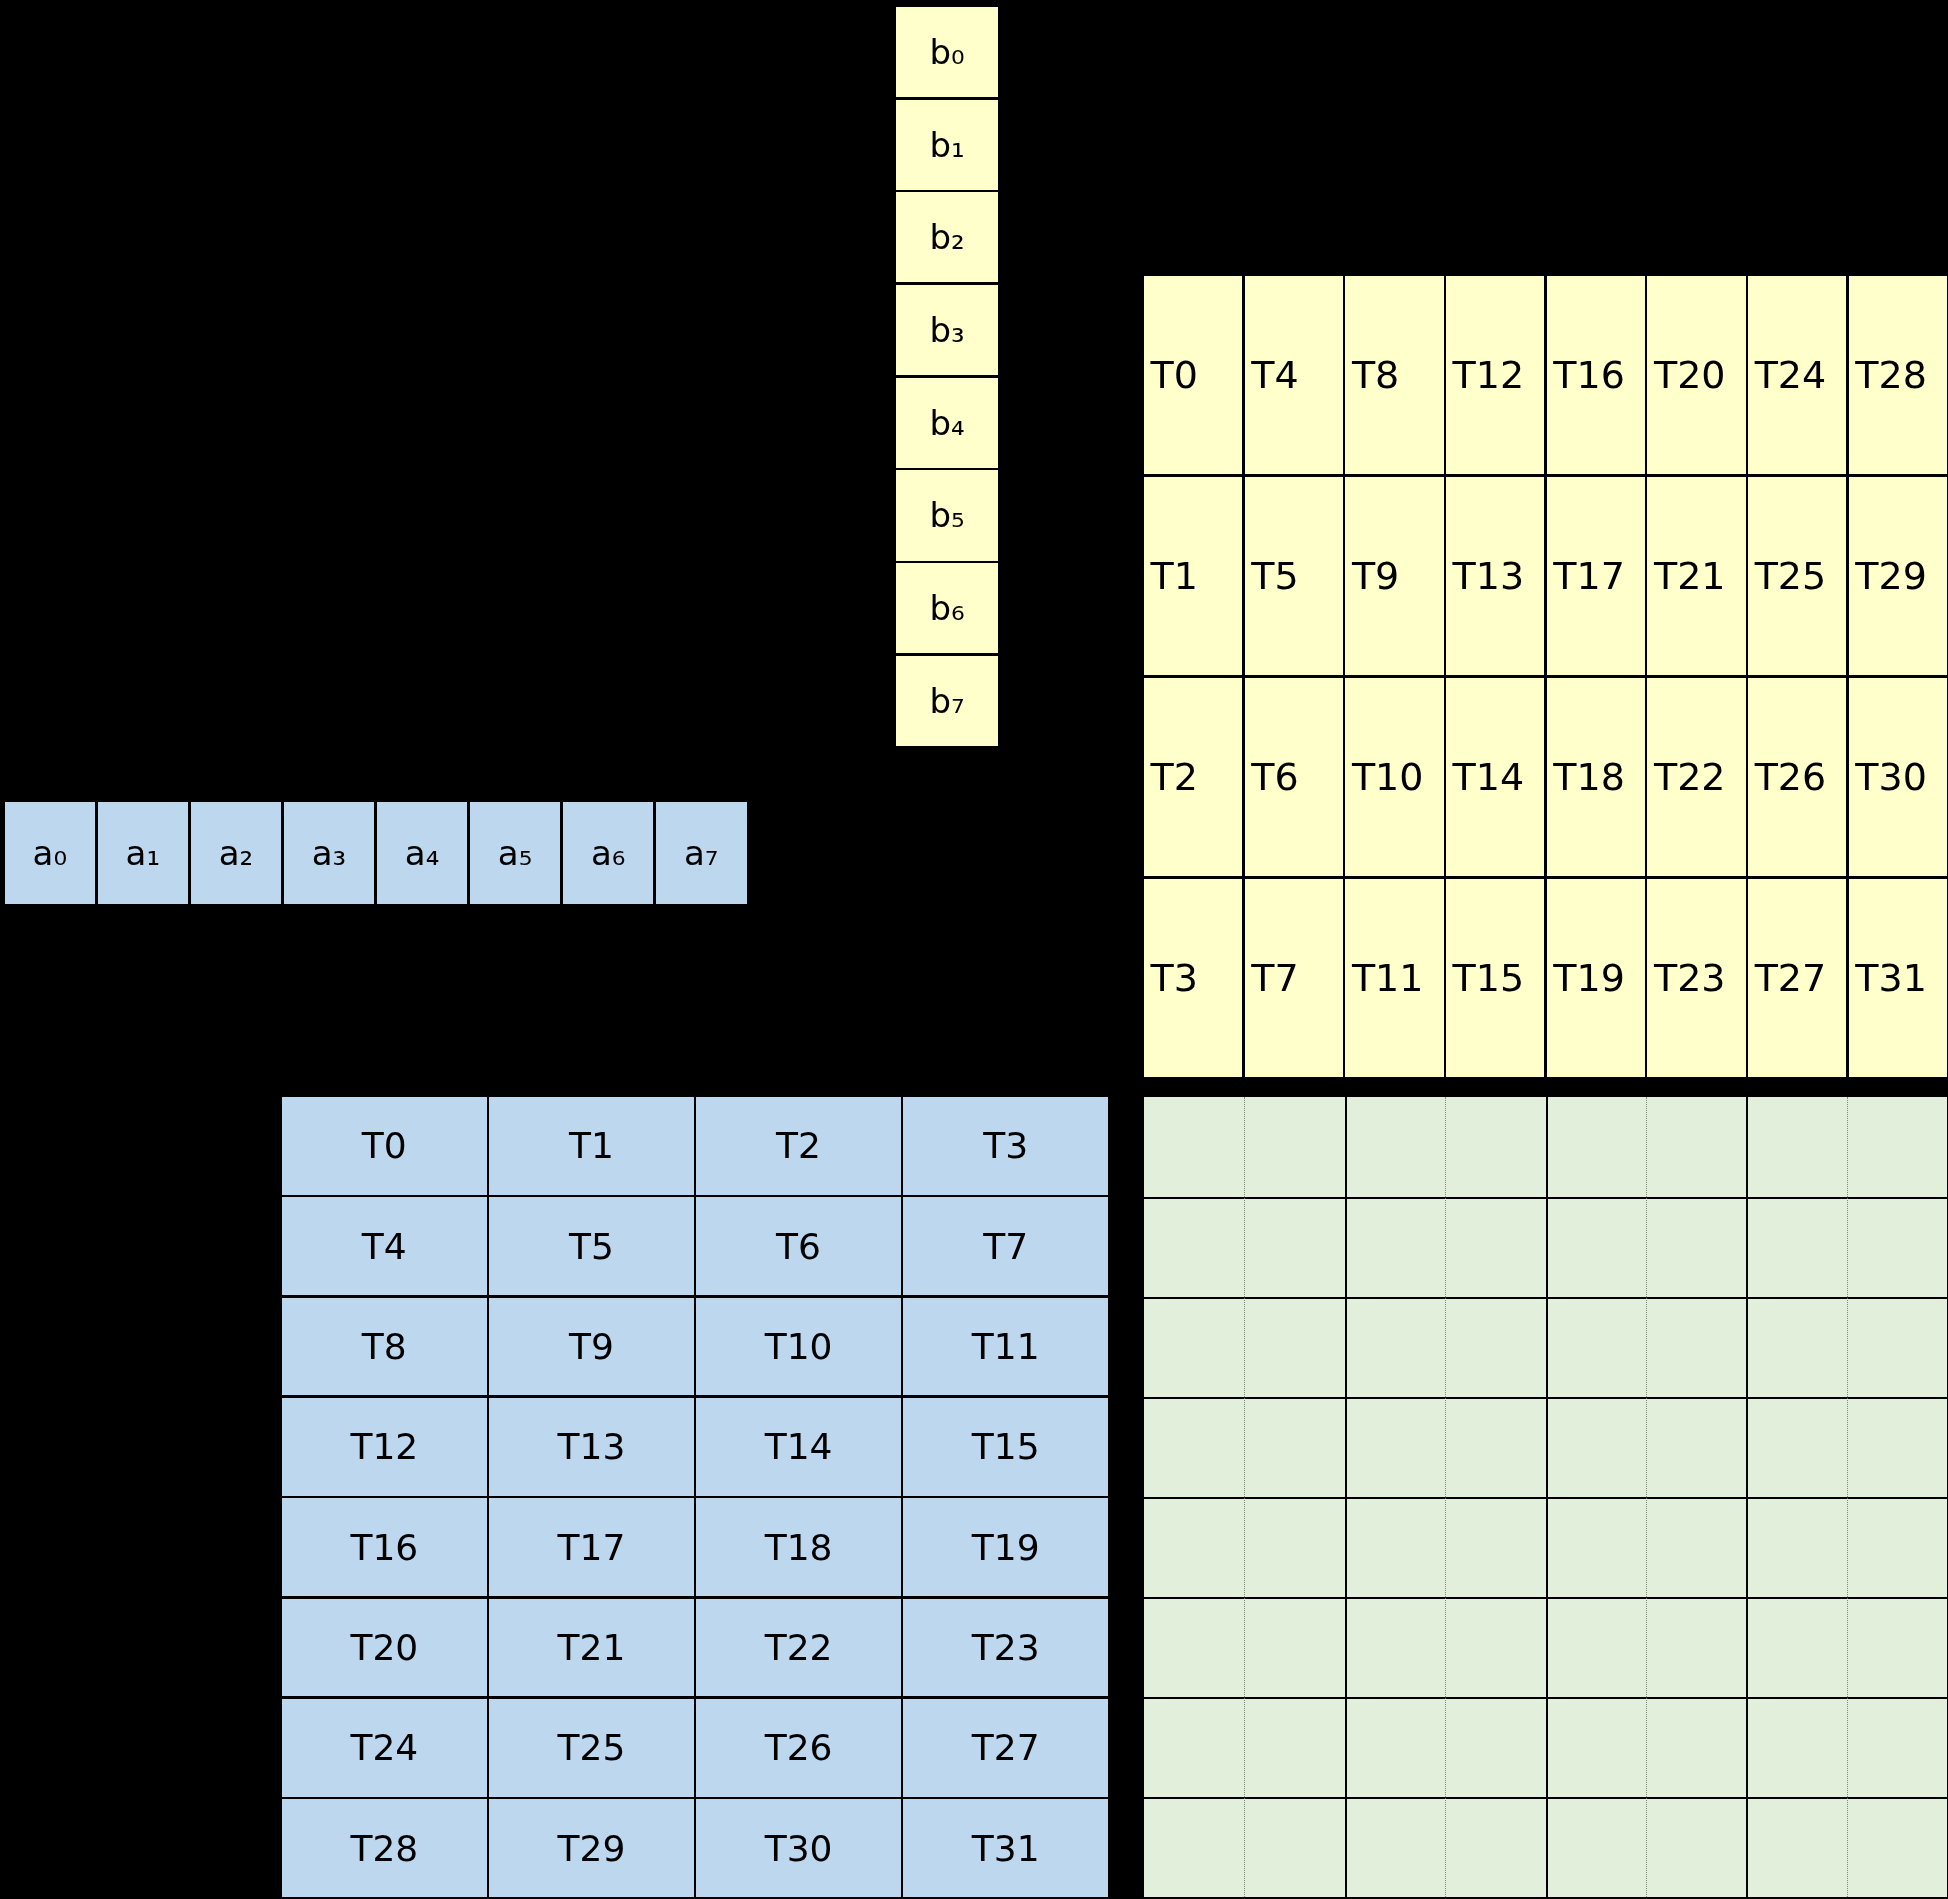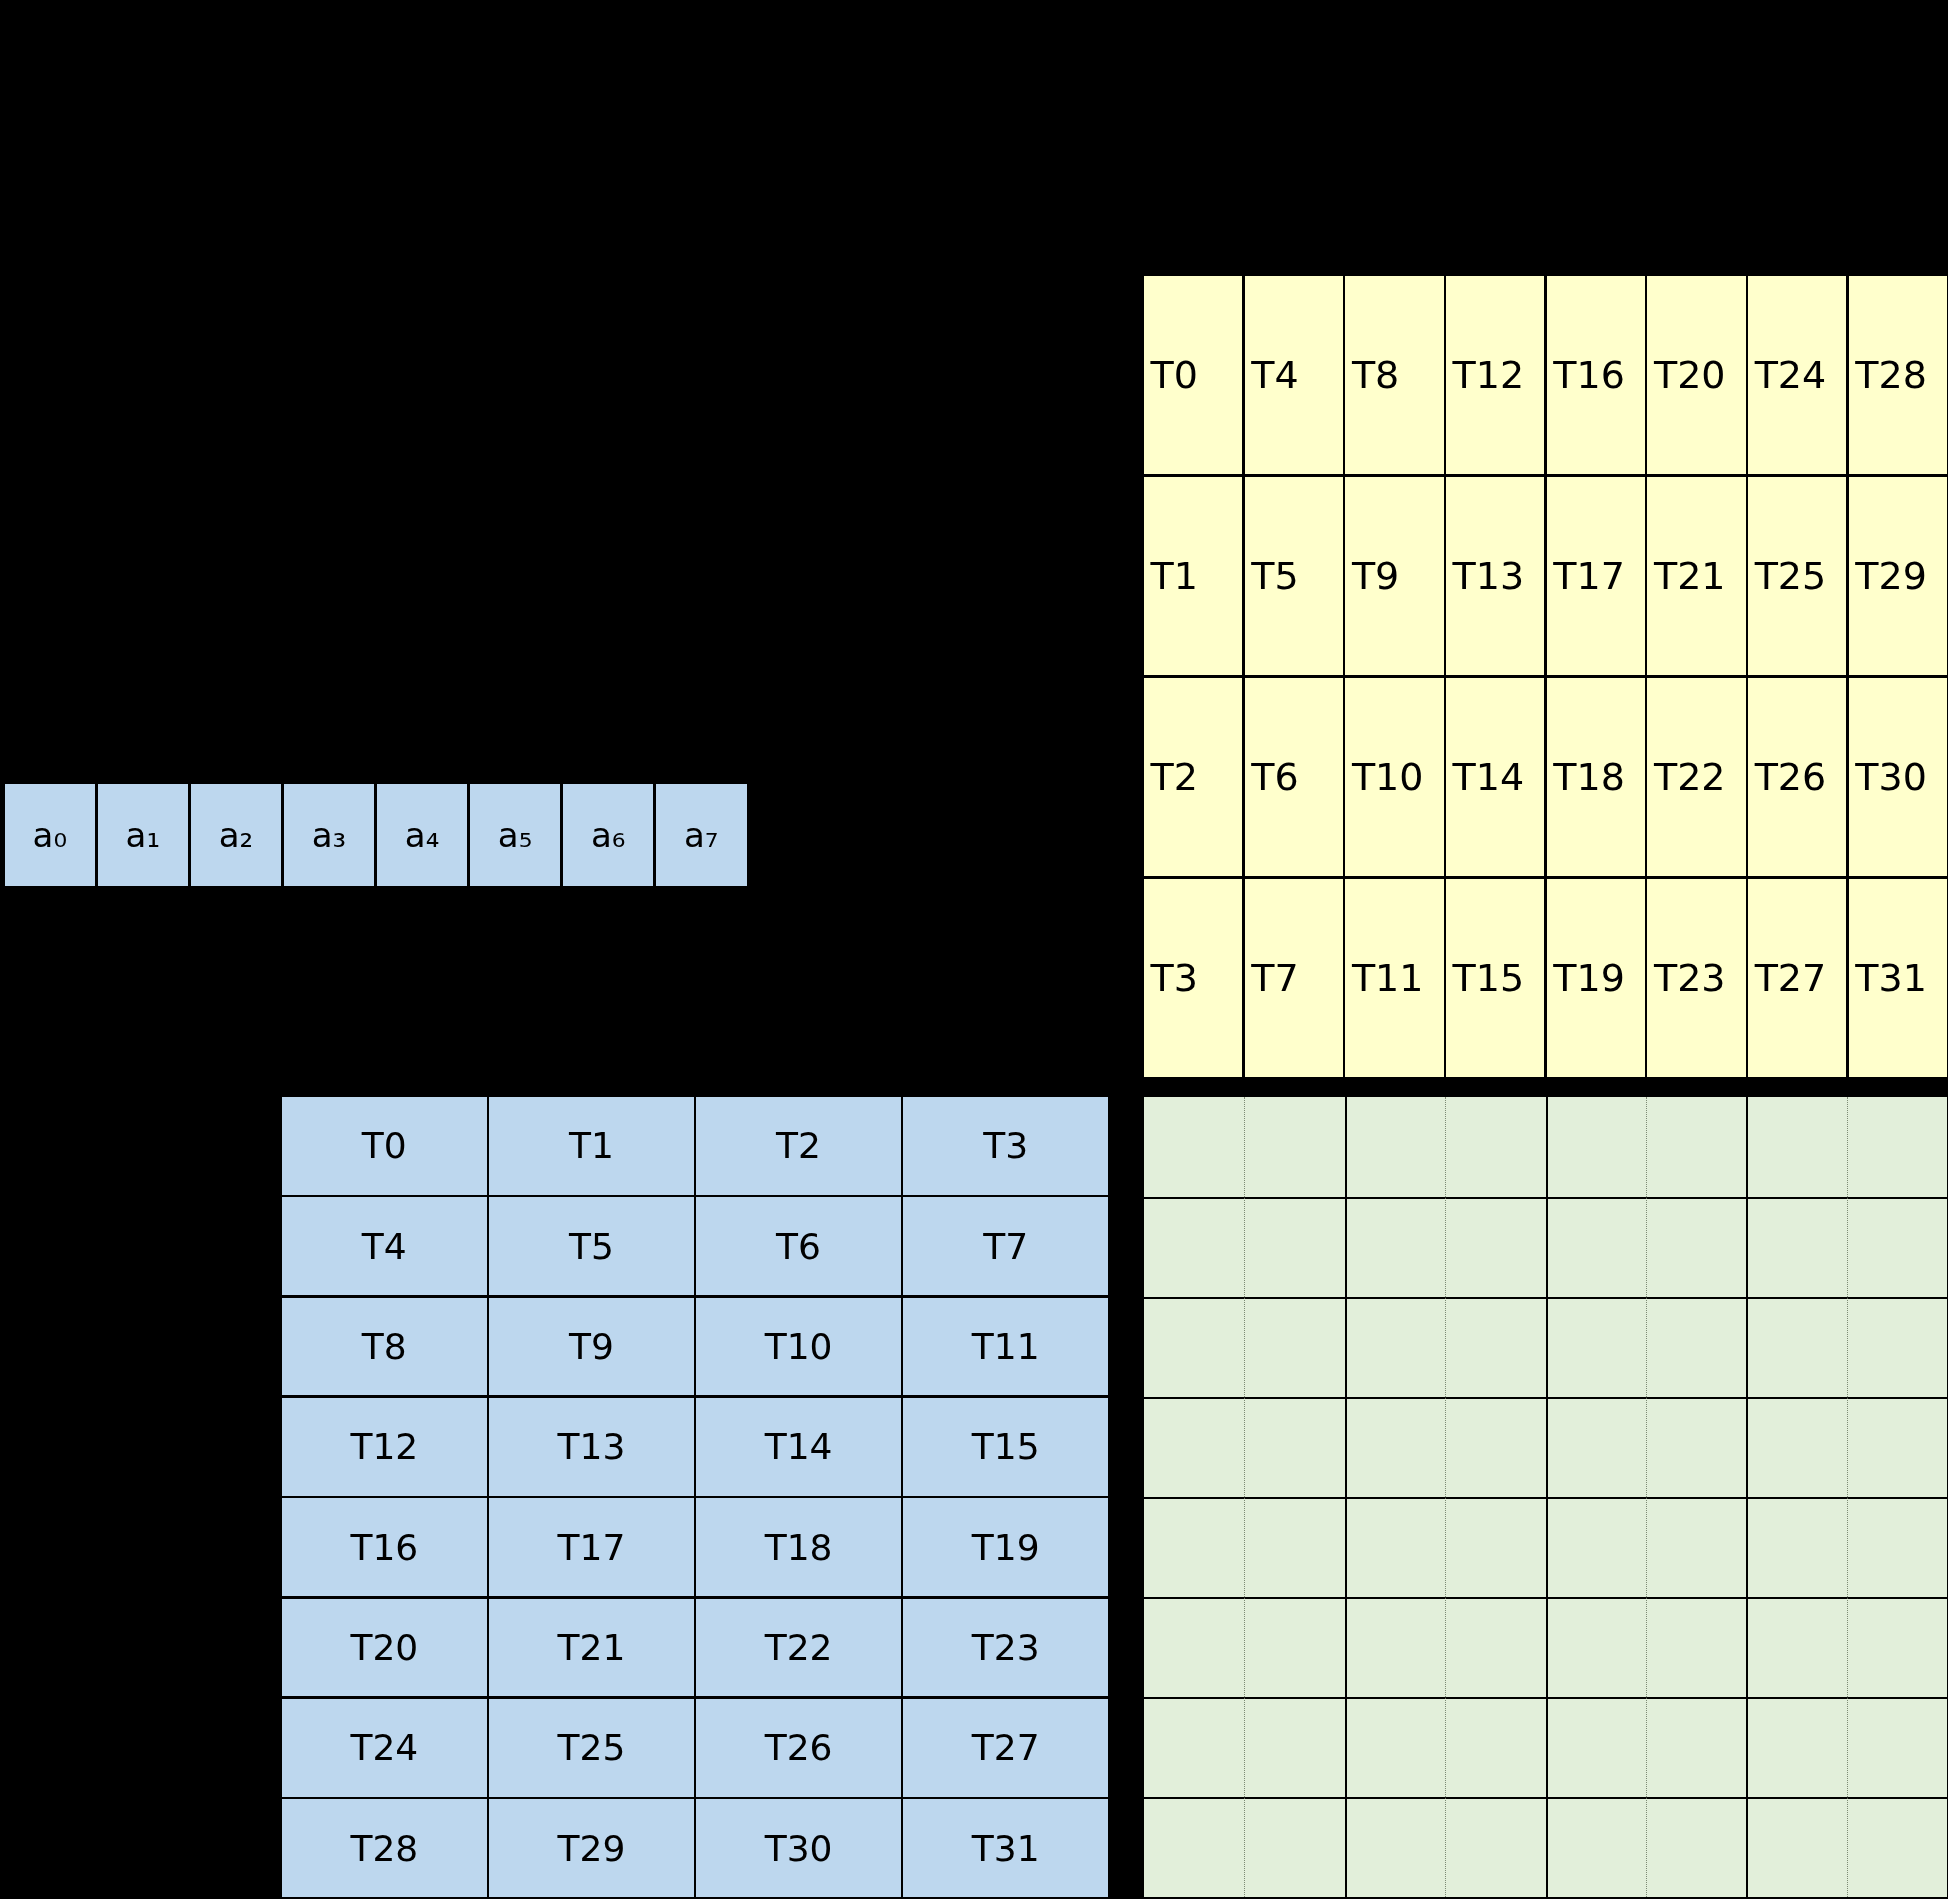--- a/index.html
+++ b/index.html
@@ -40,38 +40,48 @@
 
   
   #b-thread-grid { left: 1142px; top: 274px; width: 807px; height: 805px; }
   #b-thread-grid .cell {
     font-size: 38px;
     justify-content: flex-start;
     padding-left: 6.5px;
   }
 
   
-  #a-vector { left: 2.5px; top: 782px; width: 746px; height: 106px; }
+  #a-vector { left: 2.5px; top: 800px; width: 746px; height: 106px; }
   #a-vector .cell { font-size: 34px; }
 
   
   #a-thread-grid { left: 280px; top: 1095px; width: 830px; height: 804px; }
   #a-thread-grid .cell { font-size: 36px; }
 
   
   #c-grid { left: 1142px; top: 1095px; width: 807px; height: 804px; gap: 0; }
   #c-grid .cell { background: transparent; }
   #c-grid .cell.v-solid  { border-left: 2.5px solid #000000; }
   #c-grid .cell.v-dotted { border-left: 1.6px dotted #7d8a74; }
   #c-grid .cell.h-solid  { border-top: 2.5px solid #000000; }
 </style>
 </head>
 <body>
 
 <div class="stage">
+  <div id="b-vector" class="grid" style="grid-template-columns: repeat(1, 1fr); grid-template-rows: repeat(8, 1fr); --cell-bg: #ffffcc;">
+      <div class="cell">b₀</div>
+      <div class="cell">b₁</div>
+      <div class="cell">b₂</div>
+      <div class="cell">b₃</div>
+      <div class="cell">b₄</div>
+      <div class="cell">b₅</div>
+      <div class="cell">b₆</div>
+      <div class="cell">b₇</div>
+    </div>
   <div id="b-thread-grid" class="grid" style="grid-template-columns: repeat(8, 1fr); grid-template-rows: repeat(4, 1fr); --cell-bg: #ffffcc;">
       <div class="cell">T0</div>
       <div class="cell">T4</div>
       <div class="cell">T8</div>
       <div class="cell">T12</div>
       <div class="cell">T16</div>
       <div class="cell">T20</div>
       <div class="cell">T24</div>
       <div class="cell">T28</div>
       <div class="cell">T1</div>

